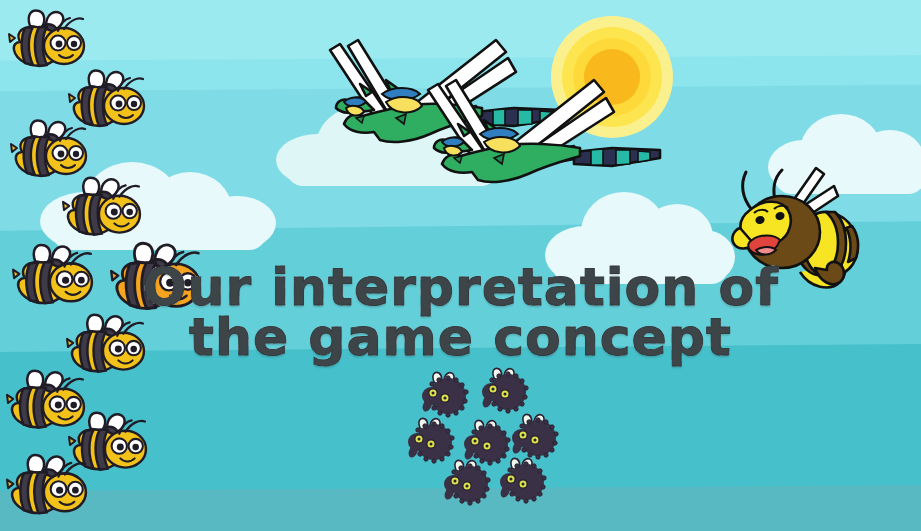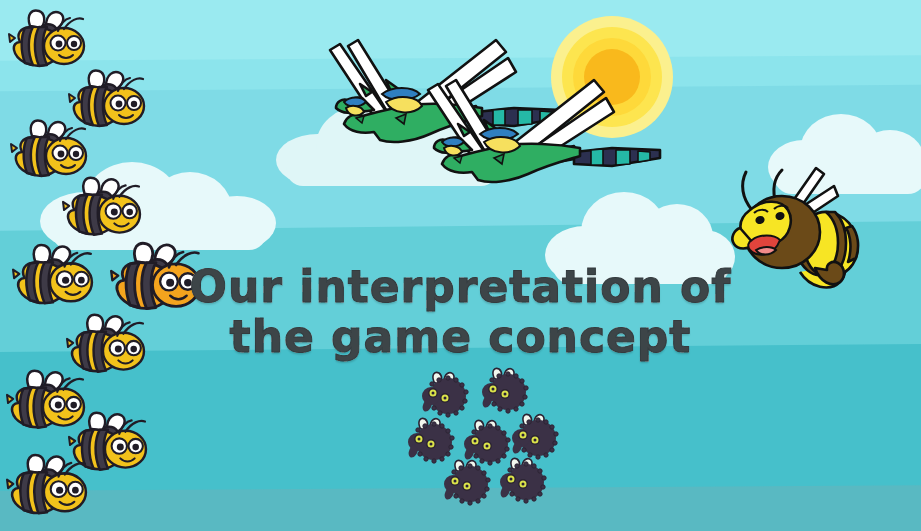--- a/index.html
+++ b/index.html
@@ -31,21 +31,21 @@
   
   .cloud{position:absolute;}
   .cloud i{position:absolute;border-radius:50%;background:#dff6f7;display:block;}
   .cloud.bright i{background:#e7f9fa;}
 
   
   #title{
     position:absolute;left:0;top:212px;width:921px;
     text-align:center;
     font-family:"DejaVu Sans",sans-serif;
-    font-size:44px;line-height:50px;
+    font-size:52px;line-height:50px;
     font-weight:700;letter-spacing:1px;
     color:#3d4548;
     -webkit-text-stroke:1px #333b3e;
     text-shadow:0 2px 2px rgba(0,0,0,0.18);
     white-space:pre-line;
   }
   #title .stitch{
     background-image:repeating-linear-gradient(115deg,
         rgba(255,255,255,.95) 0 3px, rgba(0,0,0,0) 3px 7px);
     -webkit-background-clip:text;

